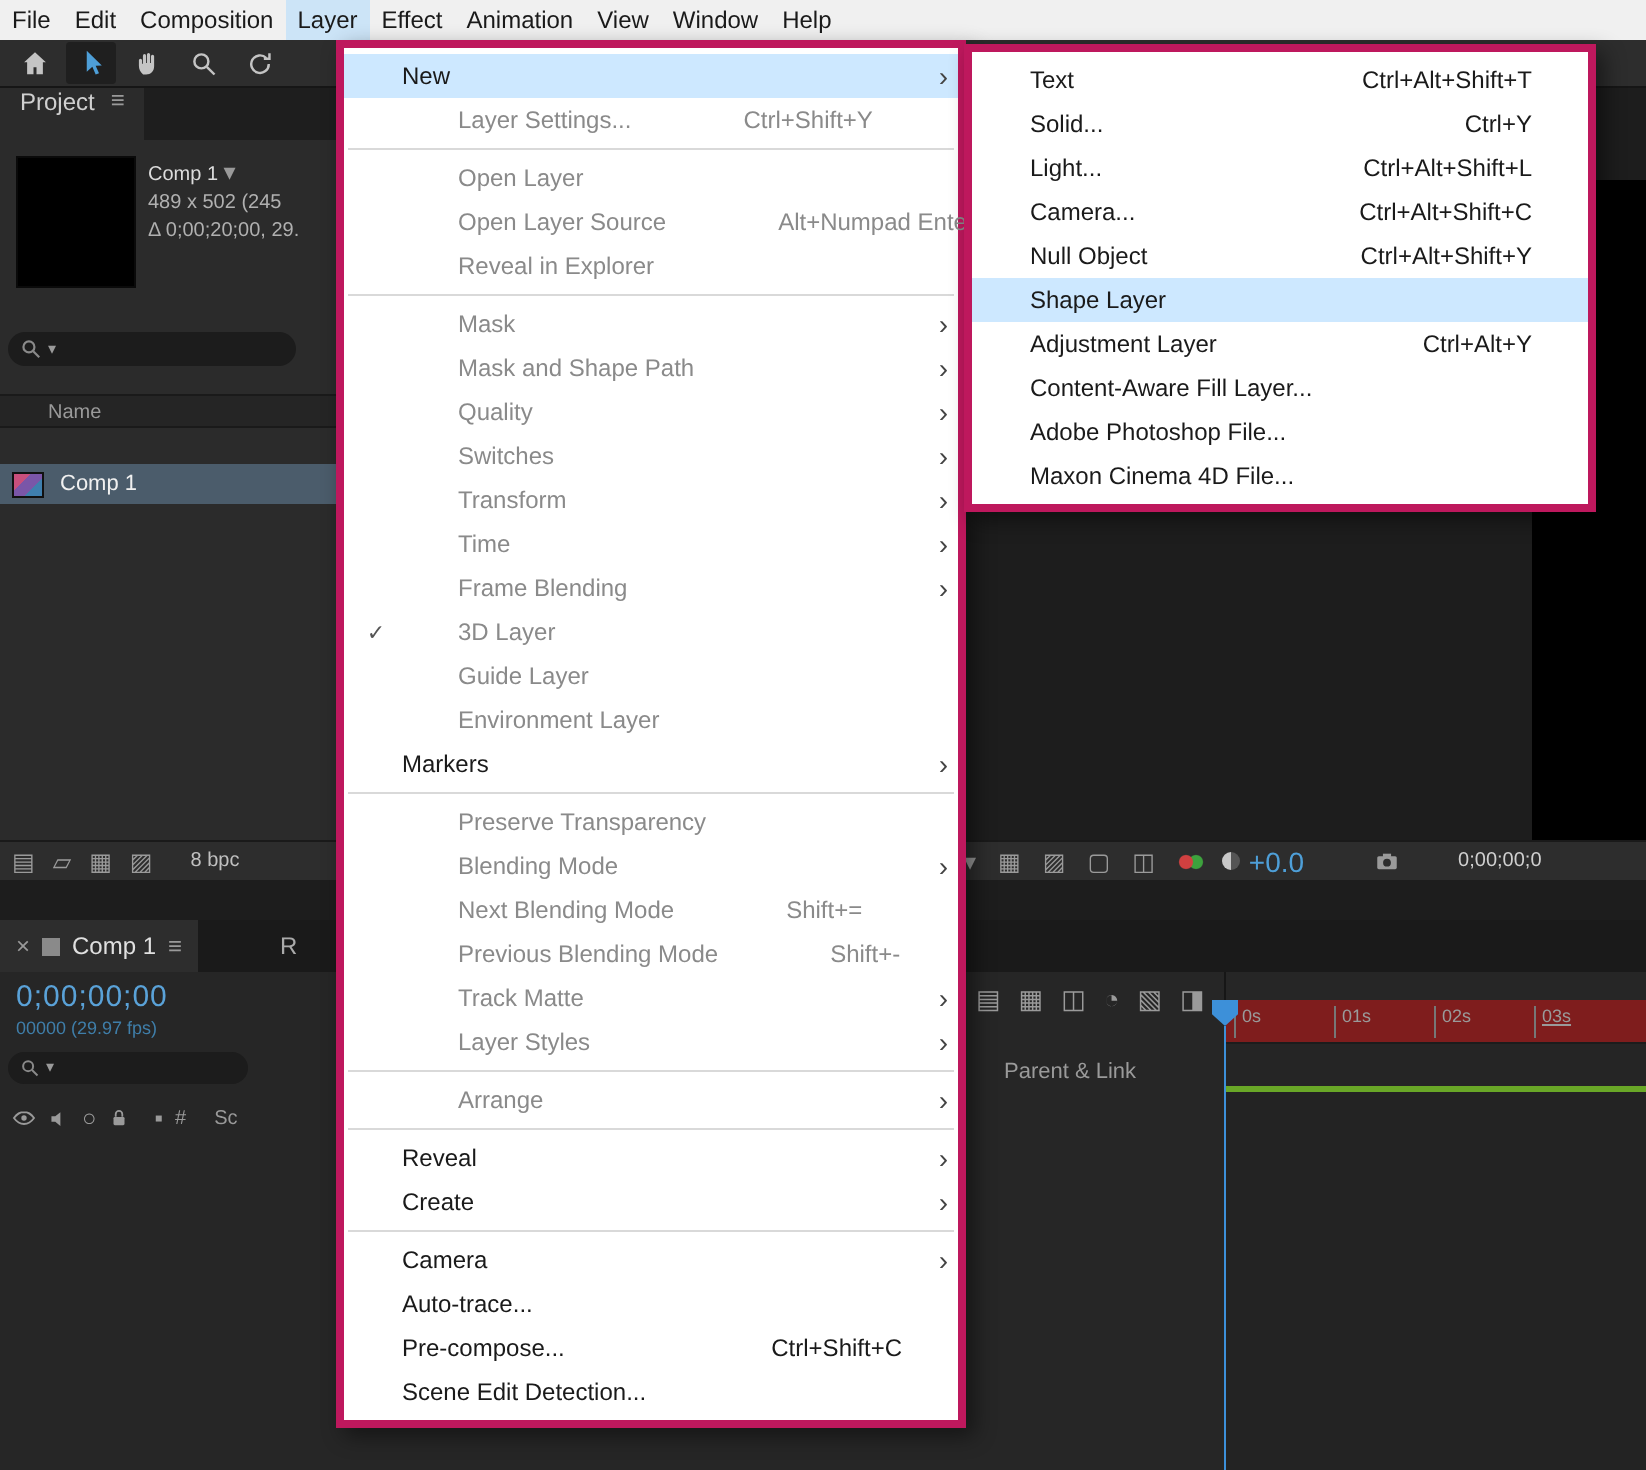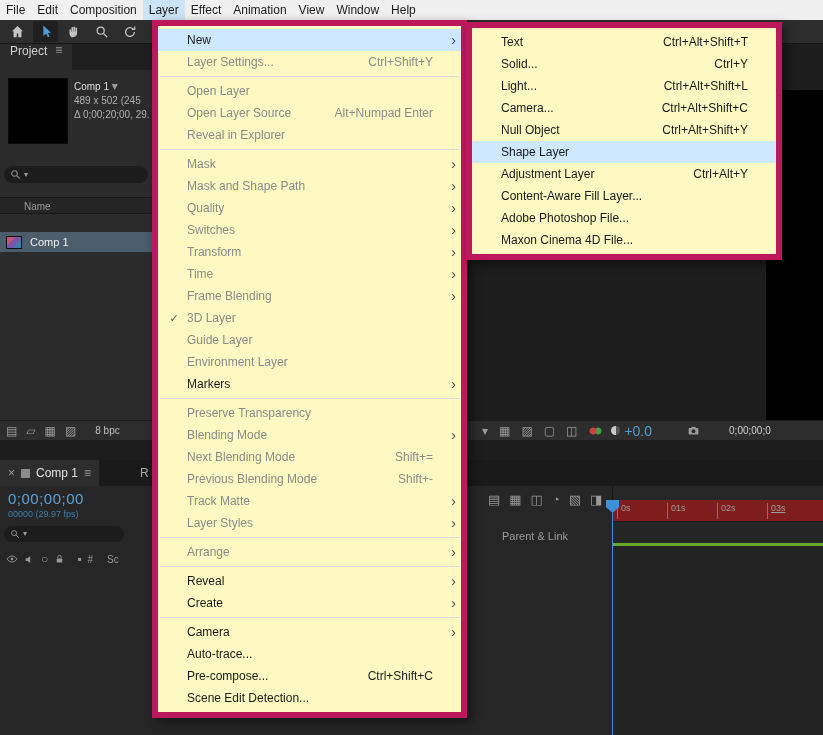--- a/index.html
+++ b/index.html
@@ -8,28 +8,28 @@
   .app{position:relative;width:823px;height:735px;}
   .abs{position:absolute;}
 
   
   .menubar{position:absolute;left:0;top:0;width:823px;height:20px;background:#f0f0f0;
     display:flex;align-items:stretch;font-size:12px;color:#1a1a1a;z-index:50;}
   .mb-item{padding:0 6px;display:flex;align-items:center;}
   .mb-item.active{background:#cce4f7;}
 
   
-  .menu{position:absolute;background:#fef9c3;border:6px solid #be185d;
+  .menu{position:absolute;background:#ffffff;border:4px solid #be185d;
     box-shadow:4px 4px 10px rgba(0,0,0,.45);padding:3px 0;z-index:60;
-    font-size:12px;color:#1a1a1a;}
+    font-size:12px;color:#1a1a1a;margin-left:16px;}
   #layer-menu{left:152px;top:20px;width:315px;}
   #new-submenu{left:466px;top:22px;width:316px;}
   .menu-item{display:flex;align-items:center;height:22px;padding:0 5px 0 3px;}
   .menu-item.hl{background:#cde8ff;}
-  .menu-item.dis{color:#8a8a8a;}
+  .menu-item.dis{color:#8a8a8a;gap:28px;}
   .menu-item .check{width:26px;text-align:center;font-size:11px;color:#555;flex:none;}
   .menu-item .lbl{flex:1;white-space:nowrap;}
   .menu-item .sc{margin-left:28px;margin-right:12px;white-space:nowrap;}
   .menu-item .arrow{width:11px;text-align:right;color:#444;font-size:14px;line-height:1;flex:none;}
   .menu-sep{height:1px;background:#d9d9d9;margin:3px 2px;}
   .glyph{color:#9a9a9a;font-size:12px;line-height:1;}
   svg.ic{display:block;}
 
   
   .toolbar{position:absolute;left:0;top:20px;width:823px;height:24px;background:#2d2d2d;

